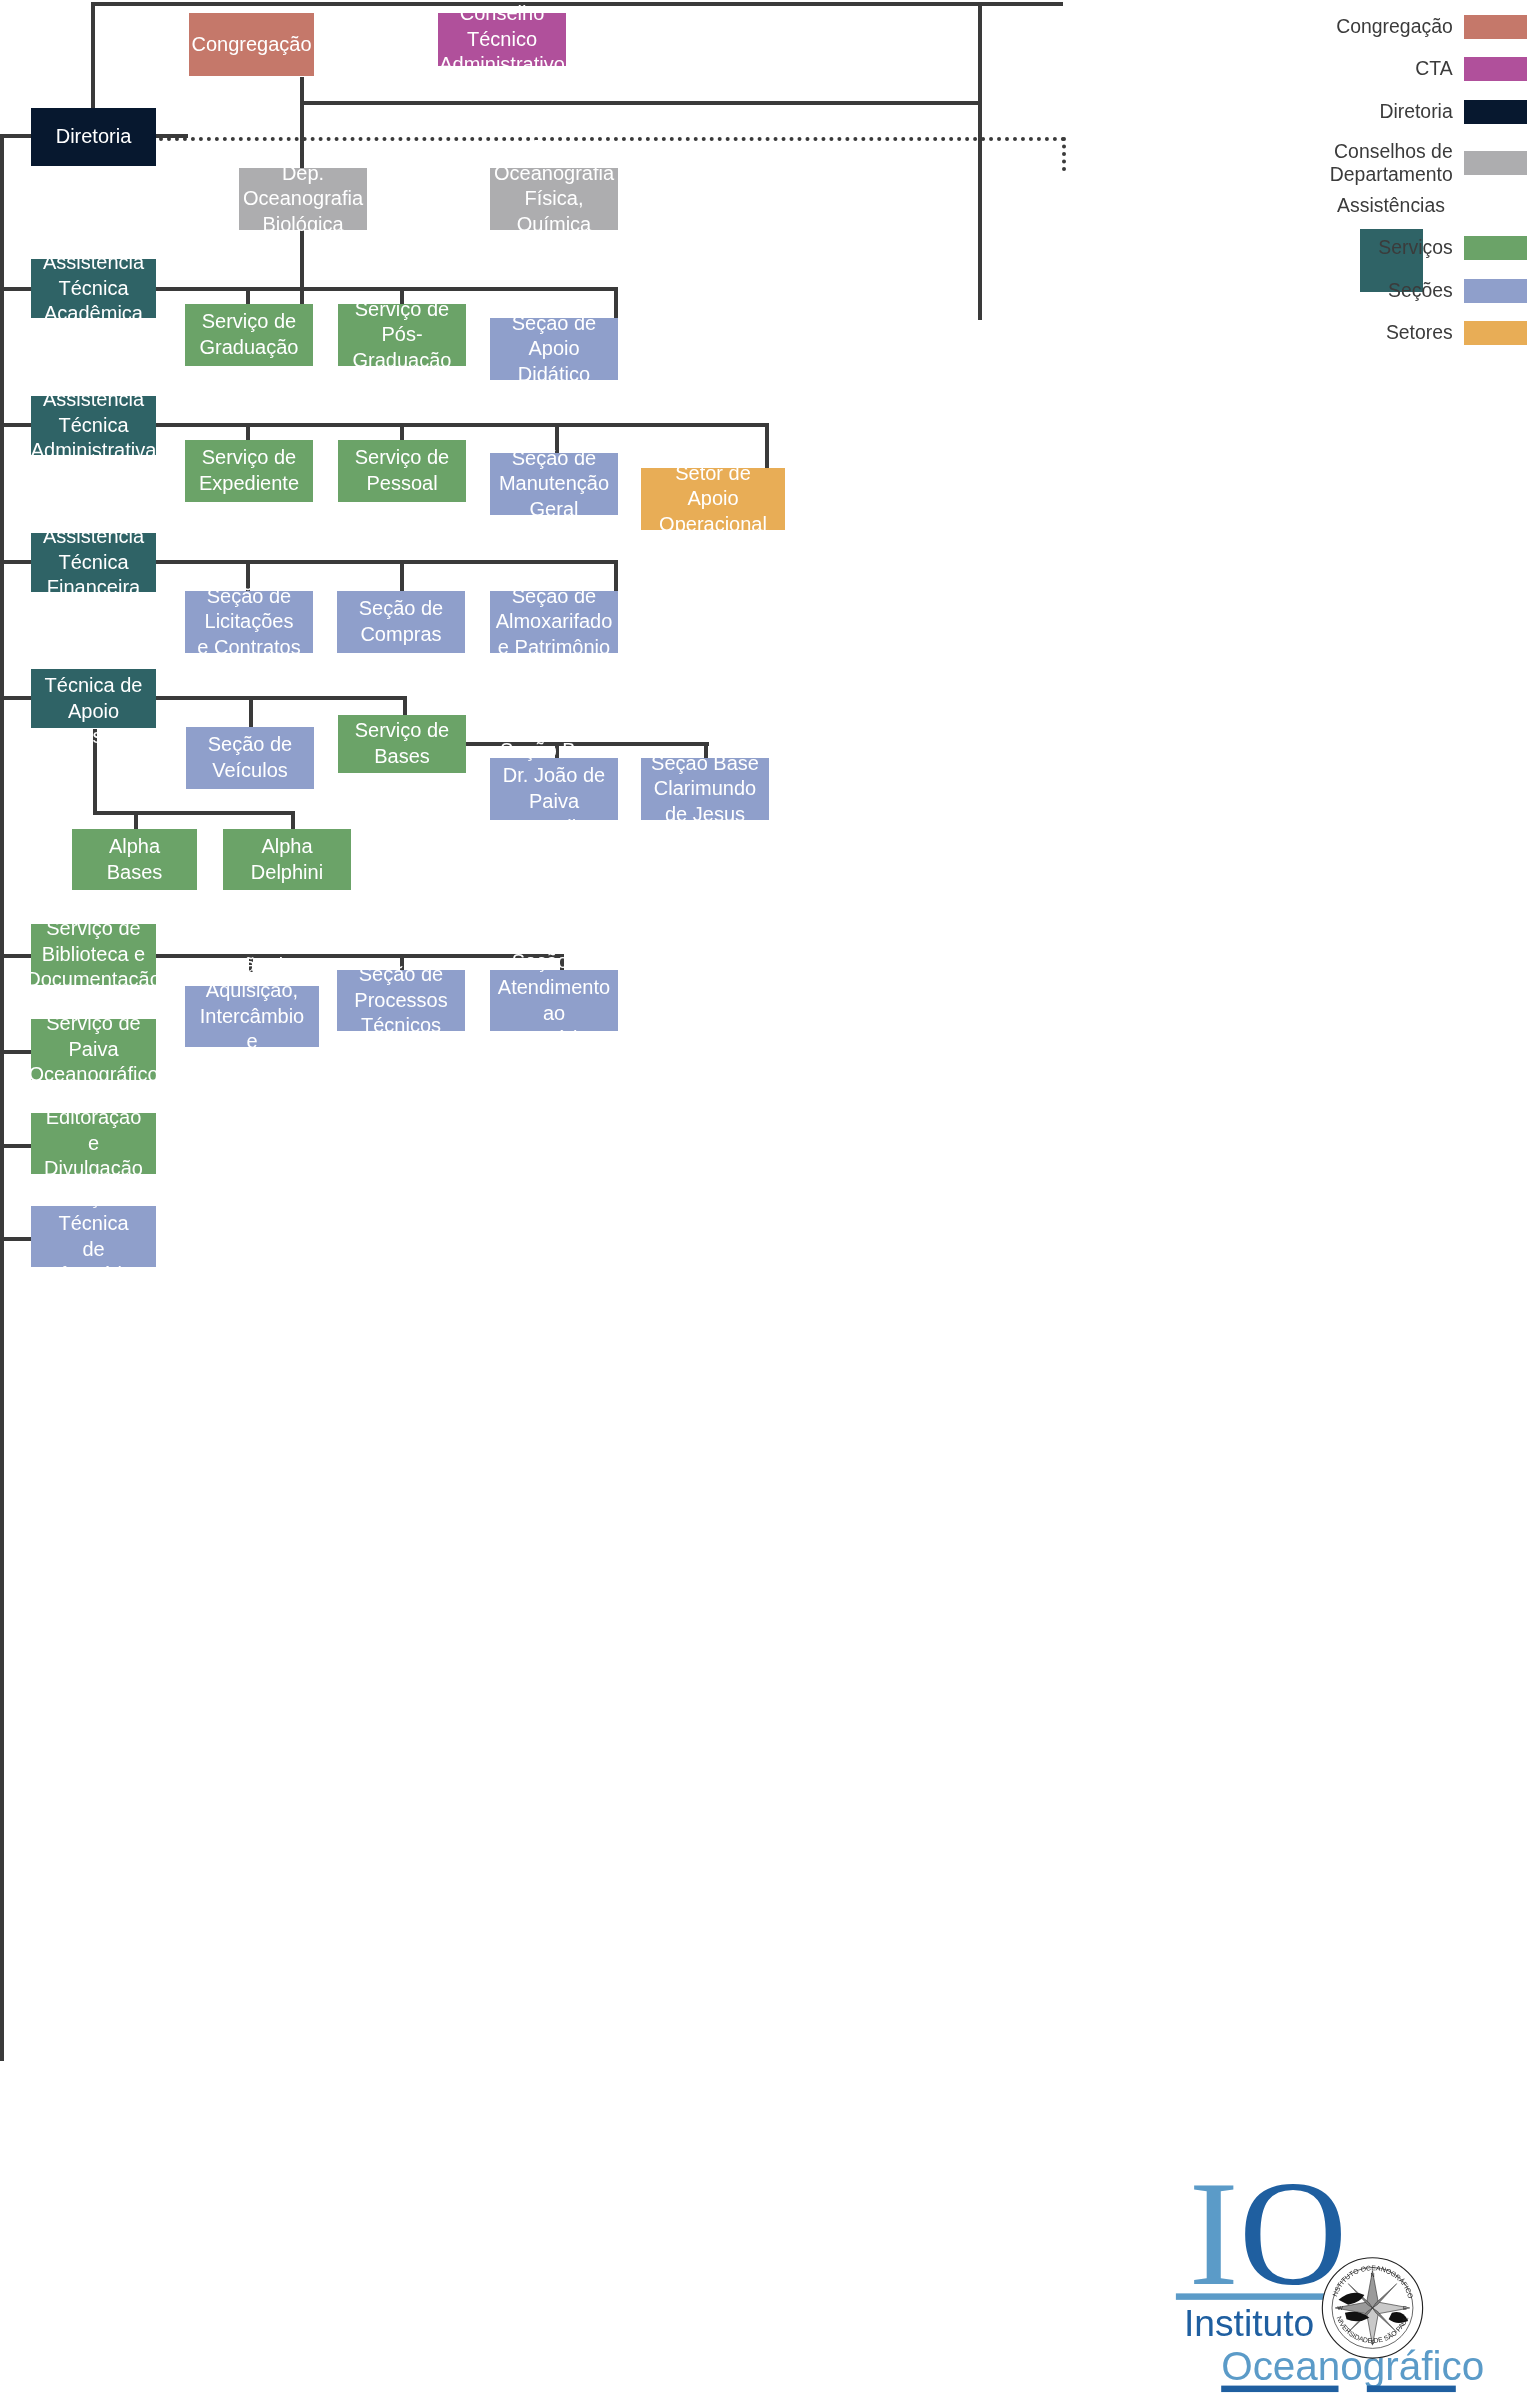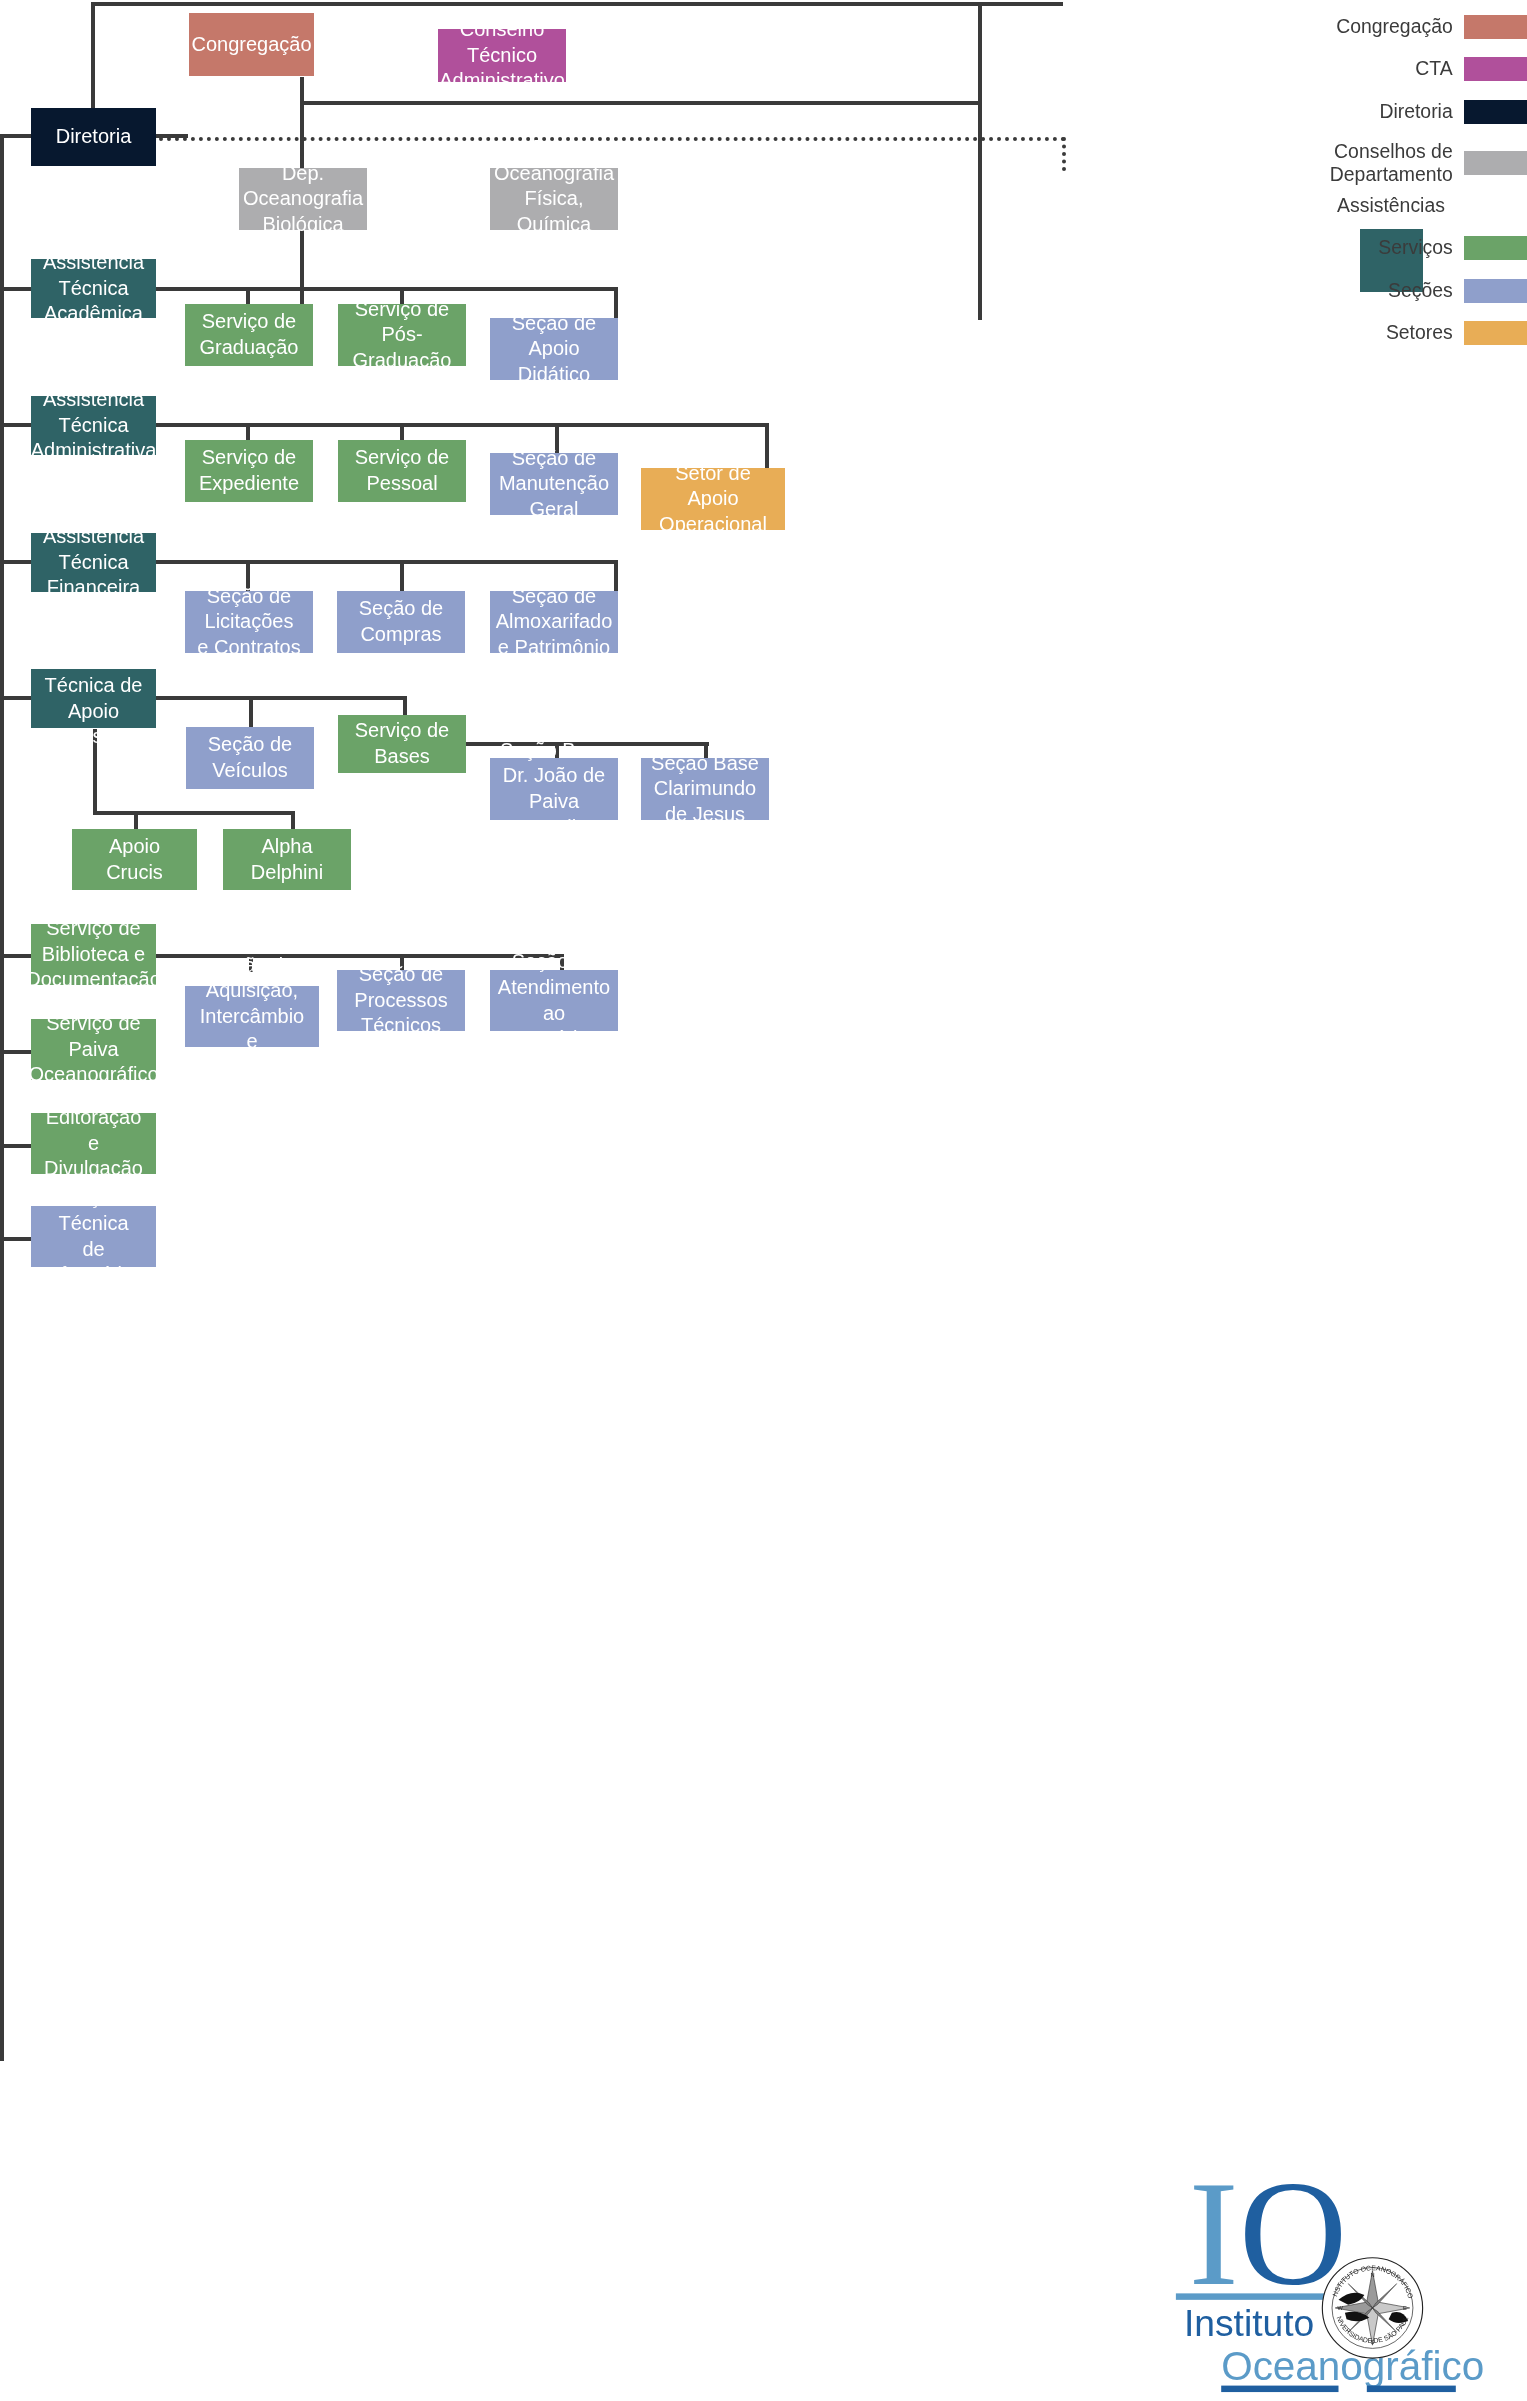--- a/index.html
+++ b/index.html
@@ -151,21 +151,21 @@
   <div class="ln lnv" style="left:249px;top:954px;height:18px;"></div>
   <div class="ln lnv" style="left:400px;top:954px;height:18px;"></div>
   <div class="ln lnv" style="left:560px;top:954px;height:18px;"></div>
 
   <div class="ln lnh" style="left:0px;top:1050px;width:32px;"></div>
   <div class="ln lnh" style="left:0px;top:1144px;width:32px;"></div>
   <div class="ln lnh" style="left:0px;top:1237px;width:32px;"></div>
 
   <div class="node c-congregacao" style="left:189px;top:13px;width:125px;height:63px;">Congregação</div>
 
-  <div class="node c-cta" style="left:438px;top:29px;width:128px;height:53px;">Conselho
+  <div class="node c-cta" style="left:438px;top:13px;width:128px;height:53px;">Conselho
 Técnico
 Administrativo</div>
 
   <div class="node c-diretoria" style="left:31px;top:108px;width:125px;height:58px;">Diretoria</div>
 
   <div class="node c-conselho" style="left:239px;top:168px;width:128px;height:62px;">Dep. Oceanografia
 Biológica</div>
 
   <div class="node c-conselho" style="left:490px;top:168px;width:128px;height:62px;">Dep. Oceanografia
 Física, Química
@@ -211,21 +211,21 @@
   <div class="node c-secao" style="left:186px;top:727px;width:128px;height:62px;">Seção de
 Veículos</div>
   <div class="node c-servico" style="left:338px;top:715px;width:128px;height:58px;">Serviço de
 Bases</div>
   <div class="node c-secao" style="left:490px;top:758px;width:128px;height:62px;">Seção Base
 Dr. João de
 Paiva Carvalho</div>
   <div class="node c-secao" style="left:641px;top:758px;width:128px;height:62px;">Seção Base
 Clarimundo
 de Jesus</div>
-  <div class="node c-servico" style="left:72px;top:829px;width:125px;height:61px;">Apoio Crucis</div>
+  <div class="node c-servico" style="left:72px;top:829px;width:125px;height:61px;">Alpha Bases</div>
   <div class="node c-servico" style="left:223px;top:829px;width:128px;height:61px;">Alpha Delphini</div>
 
   <div class="node c-servico" style="left:31px;top:924px;width:125px;height:61px;">Serviço de
 Biblioteca e
 Documentação</div>
   <div class="node c-secao" style="left:185px;top:970px;width:134px;height:61px;margin-top:16px;">Seção de Aquisição,
 Intercâmbio e
 Divulgação</div>
   <div class="node c-secao" style="left:337px;top:970px;width:128px;height:61px;">Seção de
 Processos

